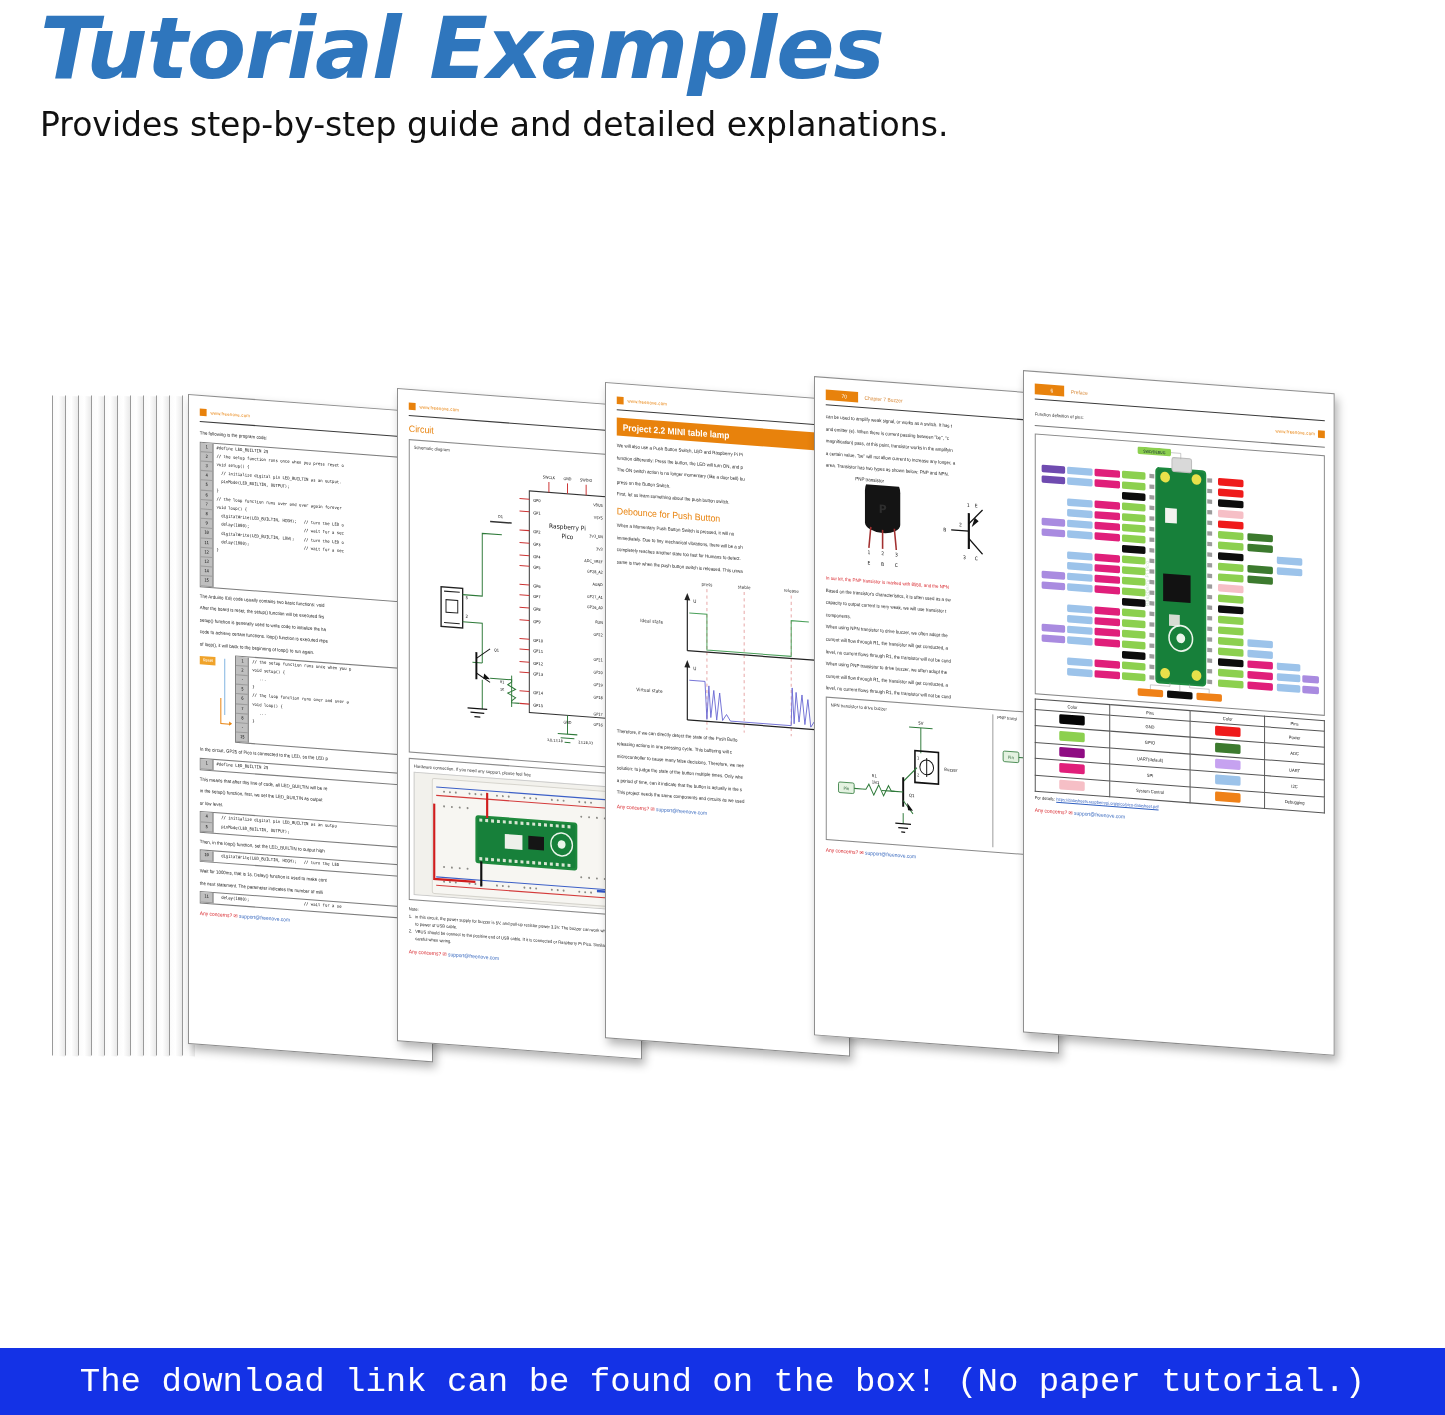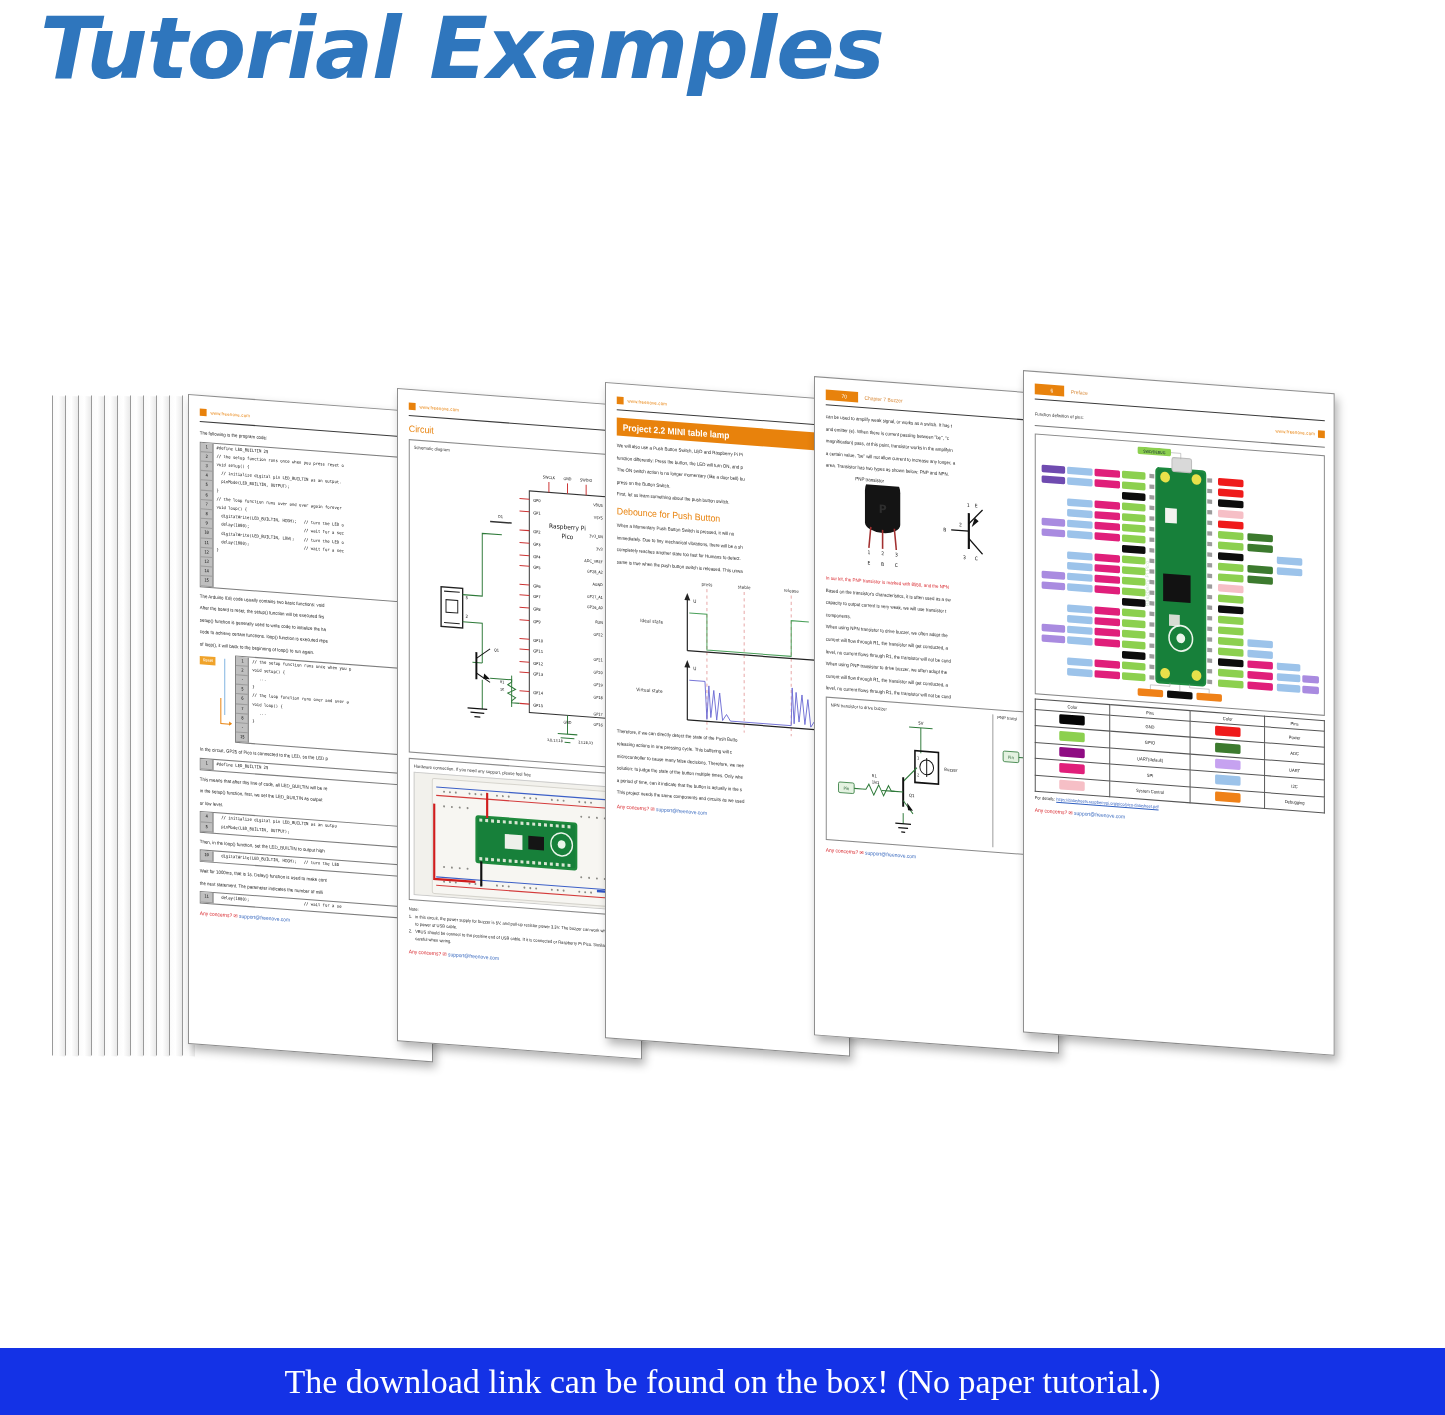--- a/index.html
+++ b/index.html
@@ -24,21 +24,21 @@
     position:absolute; left:40px; top:105px;
     font-size:33px; color:#111; white-space:nowrap;
     font-family:"DejaVu Sans", sans-serif;
   }
 
   
   #banner {
     position:absolute; left:0; top:1348px; width:1445px; height:67px;
     background:#1432e6; color:#fff;
     display:flex; align-items:center; justify-content:center;
-    font-size:34px; font-family:Liberation Serif, serif;
+    font-size:34px; font-family:Liberation Mono, monospace;
     white-space:nowrap;
   }
 
   
   #scene { position:absolute; left:0px; top:370px; width:1445px; height:740px; }
 
   
   .edge-stack { position:absolute; left:52px; top:26px; width:150px; height:660px; }
   .edge {
     position:absolute; top:0; width:13px; height:660px;
@@ -133,20 +133,21 @@
   .note-list { font-size:4.2px; line-height:7px; color:#222; }
 
   .photo { width:100%; height:118px; background:#efeee9; border:.5px solid #ccc; position:relative; overflow:hidden;}
   .wave-fig { width:100%; }
 </style>
 </head>
 <body>
 
 <div id="header">
   <div id="title">Tutorial Examples</div>
+  <div id="subtitle">Provides step-by-step guide and detailed explanations.</div>
 </div>
 
 <div id="scene">
 
   <div class="edge-stack">
     <div class="edge" style="left:0px;"></div>
     <div class="edge" style="left:13px;"></div>
     <div class="edge" style="left:26px;"></div>
     <div class="edge" style="left:39px;"></div>
     <div class="edge" style="left:52px;"></div>

